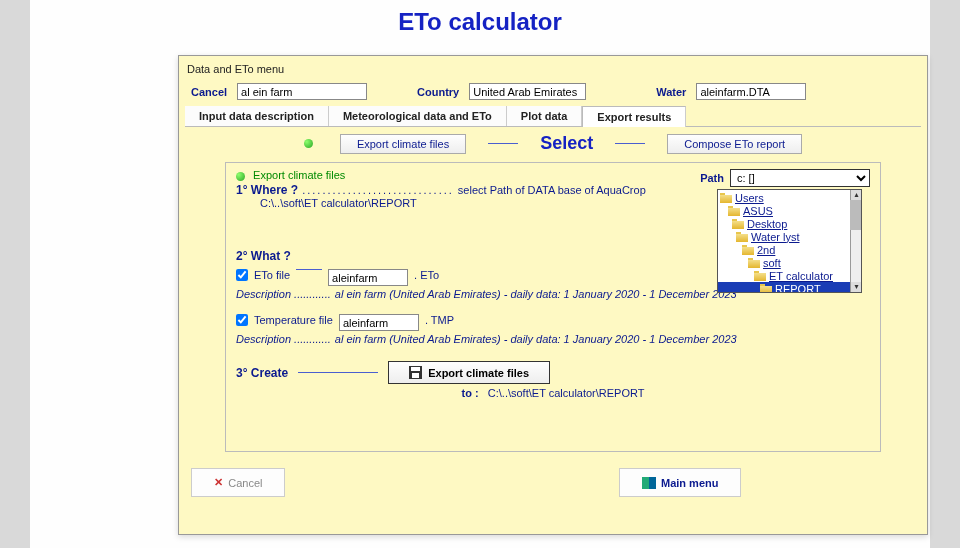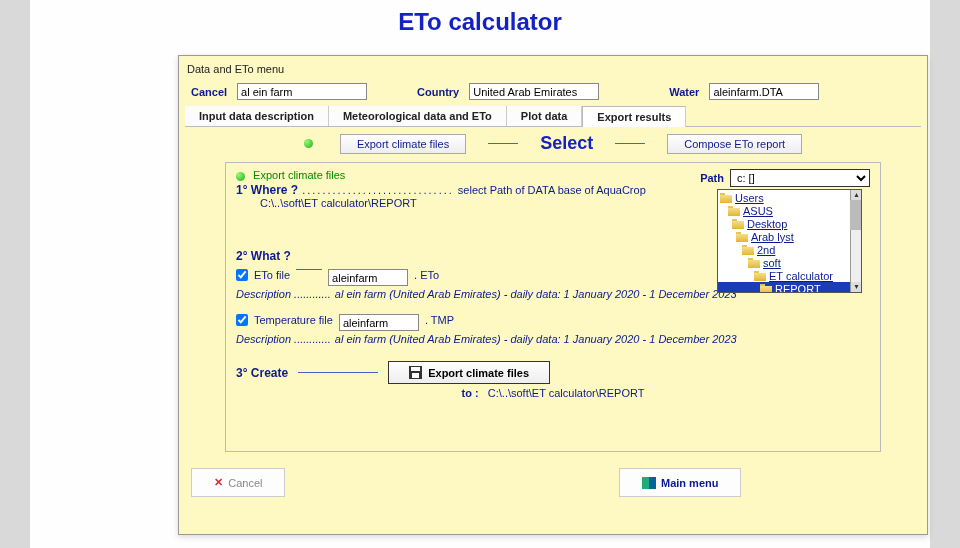--- a/index.html
+++ b/index.html
@@ -244,21 +244,21 @@
 </div>
 
 <div class="dialog">
   <div class="dialog-title">Data and ETo menu</div>
 
   <div class="header-row">
     <span class="lbl">Cancel</span>
     <input class="txtfield" style="width: 130px;" value="al ein farm">
     <span style="width:30px"></span>
     <span class="lbl">Country</span>
-    <input class="txtfield" style="width: 130px;" value="United Arab Emirates">
+    <input class="txtfield" style="width: 117px;" value="United Arab Emirates">
     <span style="width:50px"></span>
     <span class="lbl">Water</span>
     <input class="txtfield" style="width: 110px;" value="aleinfarm.DTA">
   </div>
 
   <div class="tabbar">
     <div class="tab">Input data description</div>
     <div class="tab">Meteorological data and ETo</div>
     <div class="tab">Plot data</div>
     <div class="tab active">Export results</div>
@@ -301,21 +301,21 @@
         <div class="row" style="padding-left:10px">
             <span class="folder-ico"></span>
             <span>ASUS</span>
           </div>
         <div class="row" style="padding-left:14px">
             <span class="folder-ico"></span>
             <span>Desktop</span>
           </div>
         <div class="row" style="padding-left:18px">
             <span class="folder-ico"></span>
-            <span>Arab lyst</span>
+            <span>Water lyst</span>
           </div>
         <div class="row" style="padding-left:24px">
             <span class="folder-ico"></span>
             <span>2nd</span>
           </div>
         <div class="row" style="padding-left:30px">
             <span class="folder-ico"></span>
             <span>soft</span>
           </div>
         <div class="row" style="padding-left:36px">

